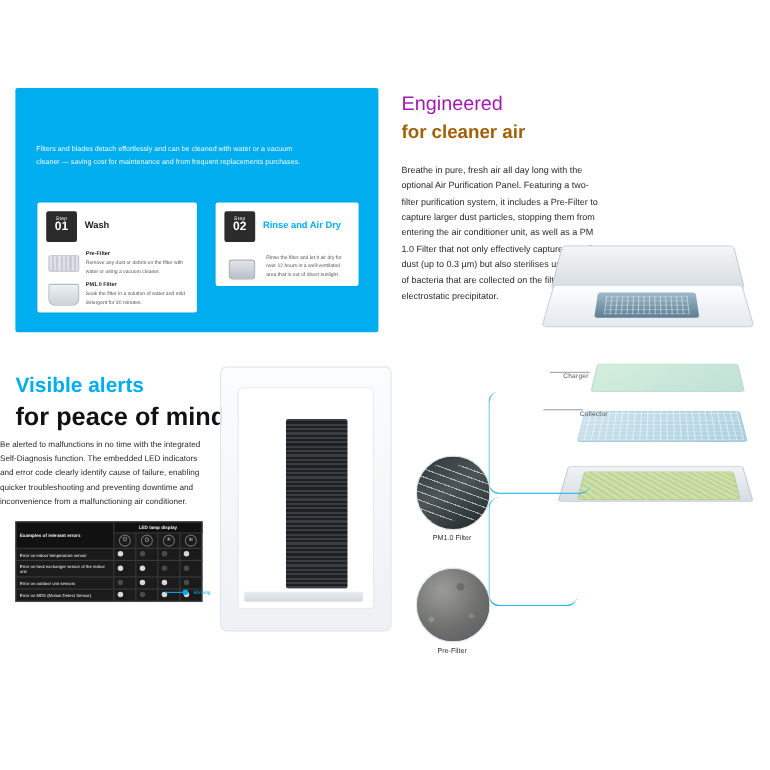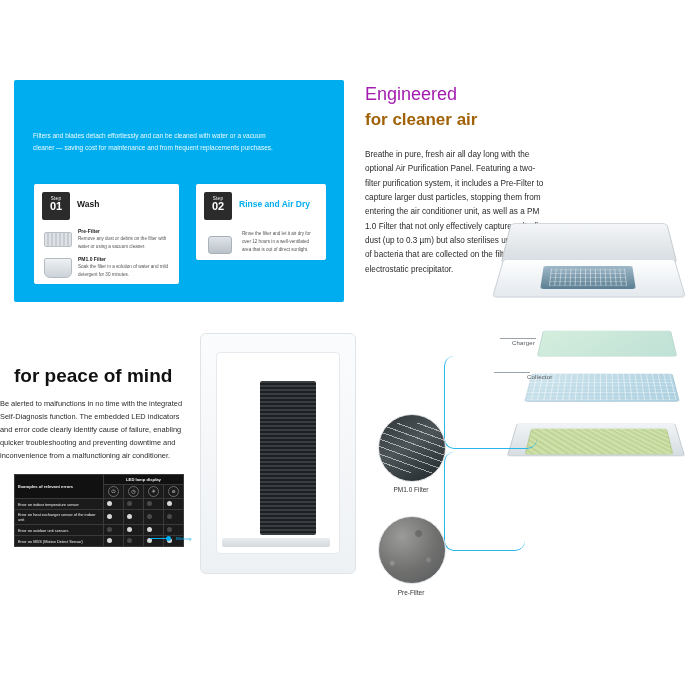--- a/index.html
+++ b/index.html
@@ -155,21 +155,21 @@
   .bubble-cap{
     position:absolute;font-size:6.5px;color:#333;text-align:center;width:90px;
   }
   .connector{
     position:absolute;border:1px solid #29b6e8;border-radius:10px;
     background:transparent;
   }
 
   
   .alerts-t1{position:absolute;left:14px;top:340px;font-size:19px;font-weight:bold;color:#00aeef;}
-  .alerts-t2{position:absolute;left:14px;top:365px;font-size:19px;font-weight:bold;color:#111;}
+  .alerts-t2{position:absolute;left:14px;top:365px;font-size:23px;font-weight:bold;color:#111;}
   .alerts-body{position:absolute;left:0;top:398px;width:182px;font-size:7.4px;line-height:1.75;color:#2a2a2a;}
 
   
   .ac2-outer{
     position:absolute;left:200px;top:333px;width:154px;height:239px;
     background:linear-gradient(#fbfcfd,#eef1f4);
     border:1px solid #dfe4e8;border-radius:6px;
   }
   .ac2-inner{
     position:absolute;left:216px;top:352px;width:122px;height:200px;
@@ -282,20 +282,21 @@
 
   <div class="connector" style="left:444px;top:356px;width:92px;height:92px;border-right:none;border-top:none;"></div>
   <div class="connector" style="left:444px;top:452px;width:80px;height:98px;border-right:none;border-top:none;"></div>
 
   <div class="bubble bubble-pm"></div>
   <div class="bubble-cap" style="left:366px;top:486px;">PM1.0 Filter</div>
 
   <div class="bubble bubble-pre"></div>
   <div class="bubble-cap" style="left:366px;top:589px;">Pre-Filter</div>
 
+  <div class="alerts-t1">Visible alerts</div>
   <div class="alerts-t2">for peace of mind</div>
   <div class="alerts-body">Be alerted to malfunctions in no time with the integrated Self-Diagnosis function. The embedded LED indicators and error code clearly identify cause of failure, enabling quicker troubleshooting and preventing downtime and inconvenience from a malfunctioning air conditioner.</div>
 
   <div class="ac2-outer"></div>
   <div class="ac2-inner"></div>
   <div class="ac2-grille"></div>
   <div class="ac2-slot"></div>
 
   <table class="tbl">
     <thead>

